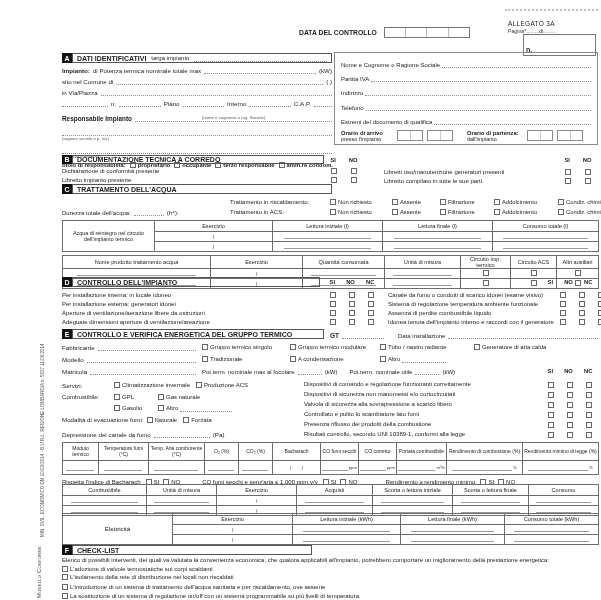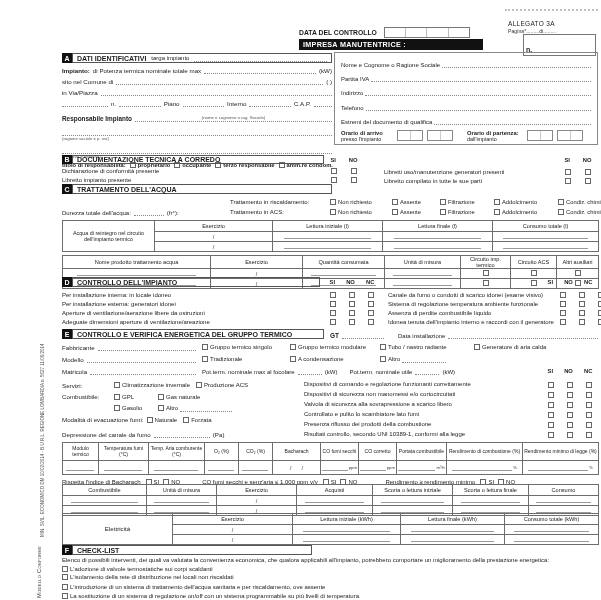--- a/index.html
+++ b/index.html
@@ -64,22 +64,20 @@
 
   <div class="abs row" style="left:299px;top:27px;width:186px;align-items:center;">
     <span class="b nw" style="font-size:6.8px;">DATA DEL CONTROLLO</span>
     <span class="datebox">
         <span></span>
         <span></span>
         <span></span>
         <span></span>
       </span>
   </div>
-  <div class="abs" style="left:299px;top:39px;width:184px;height:11px;background:#111;color:#fff;
-              font-size:7.2px;font-weight:bold;line-height:11px;padding-left:4px;box-sizing:border-box;letter-spacing:0.3px;">IMPRESA MANUTENTRICE  :</div>
   <div class="abs" style="left:508px;top:20px;font-size:6.5px;font-variant:small-caps;letter-spacing:0.3px;">ALLEGATO 3A</div>
   <div class="abs" style="left:508px;top:28px;font-size:5.2px;color:#333;">Pagina*.........di.........</div>
   <div class="abs" style="left:523px;top:34px;width:73px;height:22px;border:1px solid #777;box-sizing:border-box;">
     <span style="position:absolute;left:2px;bottom:2px;font-size:7px;font-weight:bold;">n.</span>
   </div>
 
   <div class="abs" style="left:62px;top:53px;width:270px;">
     <div class="sechead">
       <span class="secletter">A</span>
       <span class="sectitle" style="flex:1;">

